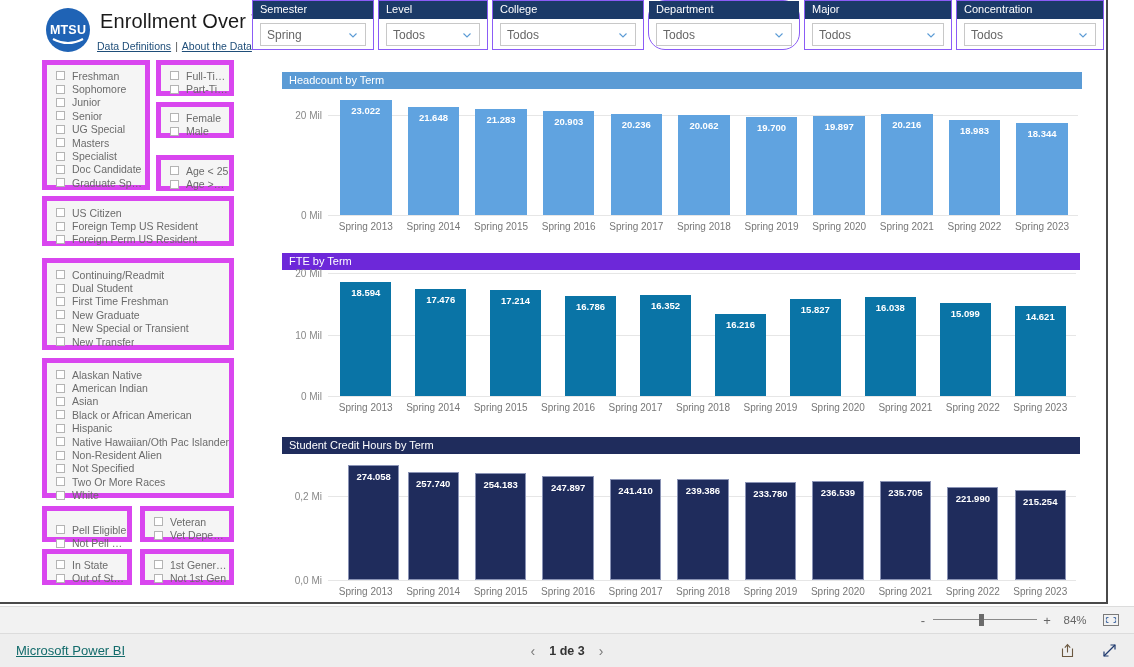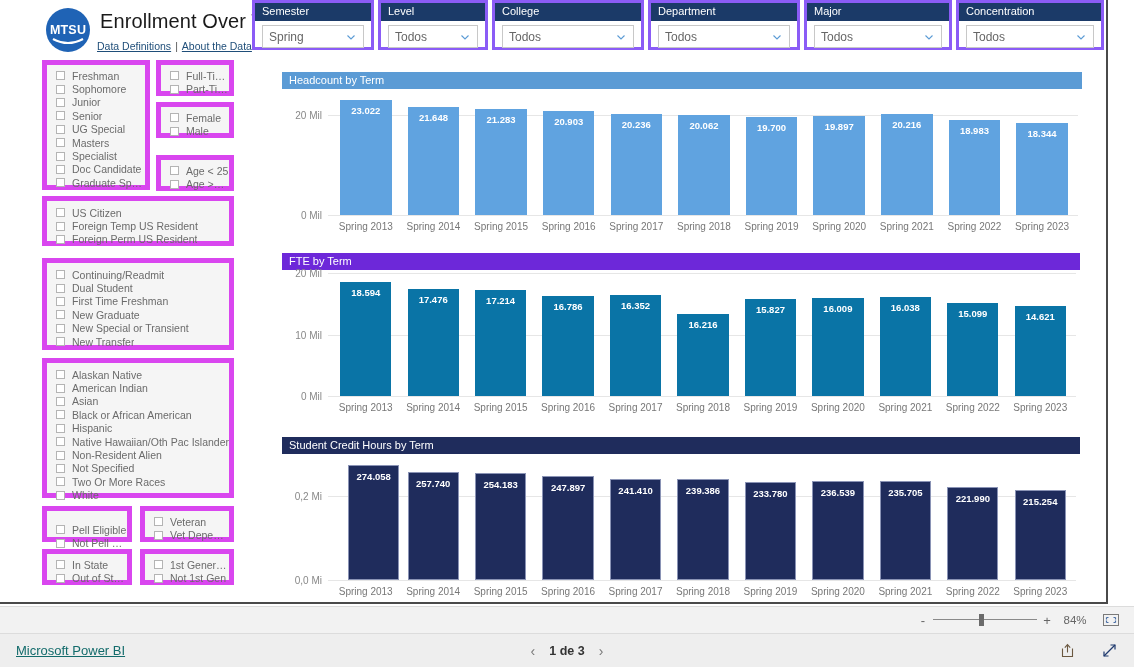--- a/index.html
+++ b/index.html
@@ -29,21 +29,21 @@
   #sublinks {
     position: absolute; left: 97px; top: 40px;
     font-size: 10.5px; color: #1f4e79; white-space: nowrap;
   }
   #sublinks a { color: #1f4e79; text-decoration: underline; cursor: pointer; }
   #sublinks .sep { color: #555; text-decoration: none; padding: 0 4px; }
 
   
   .slicer {
     position: absolute; top: 0; height: 50px;
-    background: #ffffff; border: 3px solid #8b5cf6;
+    background: #ffffff; border: 1px solid #8b5cf6;
   }
   .slicer .sl-head {
     height: 18px; background: #1b3a68; color: #ffffff;
     font-size: 11px; padding: 2px 0 0 7px; font-weight: 400;
   }
   .slicer .sl-box {
     position: absolute; left: 7px; right: 7px; top: 22px; height: 23px;
     border: 1px solid #c8c8c8; background: #fff;
     display: flex; align-items: center; padding: 0 6px;
   }
@@ -194,21 +194,21 @@
       <div class="sl-box">
         <span class="sl-val">Todos</span>
         <span class="chev">
           <svg width="12" height="12" viewBox="0 0 12 12">
               <path d="M2.5 4.5 L6 8 L9.5 4.5" stroke="#5b9bd5" stroke-width="1.1" fill="none"></path>
             </svg>
         </span>
       </div>
     </div>
 
-    <div class="slicer" style="left:648px;width:152px;">
+    <div class="slicer" style="left:648px;width:152px;border-radius:17px;">
       <div class="sl-head">Department</div>
       <div class="sl-box">
         <span class="sl-val">Todos</span>
         <span class="chev">
           <svg width="12" height="12" viewBox="0 0 12 12">
               <path d="M2.5 4.5 L6 8 L9.5 4.5" stroke="#5b9bd5" stroke-width="1.1" fill="none"></path>
             </svg>
         </span>
       </div>
     </div>
@@ -548,25 +548,20 @@
               </div>
             </div>
             <div class="barcell" style="width: 9.09091%;">
               <div class="bar c2" style="height: 82px; width: 76%;">
                 <span class="barval">16.216</span>
               </div>
             </div>
             <div class="barcell" style="width: 9.09091%;">
               <div class="bar c2" style="height: 97.3361px; width: 76%;">
                 <span class="barval">15.827</span>
-              </div>
-            </div>
-            <div class="barcell" style="width: 9.09091%;">
-              <div class="bar c2" style="height: 98.4553px; width: 76%;">
-                <span class="barval">16.009</span>
               </div>
             </div>
             <div class="barcell" style="width: 9.09091%;">
               <div class="bar c2" style="height: 98.6337px; width: 76%;">
                 <span class="barval">16.038</span>
               </div>
             </div>
             <div class="barcell" style="width: 9.09091%;">
               <div class="bar c2" style="height: 92.8589px; width: 76%;">
                 <span class="barval">15.099</span>

